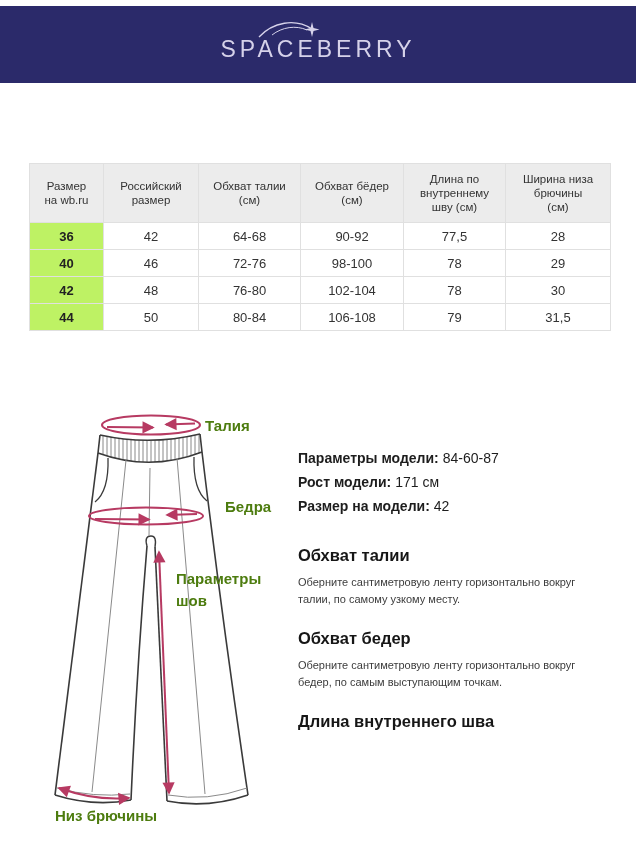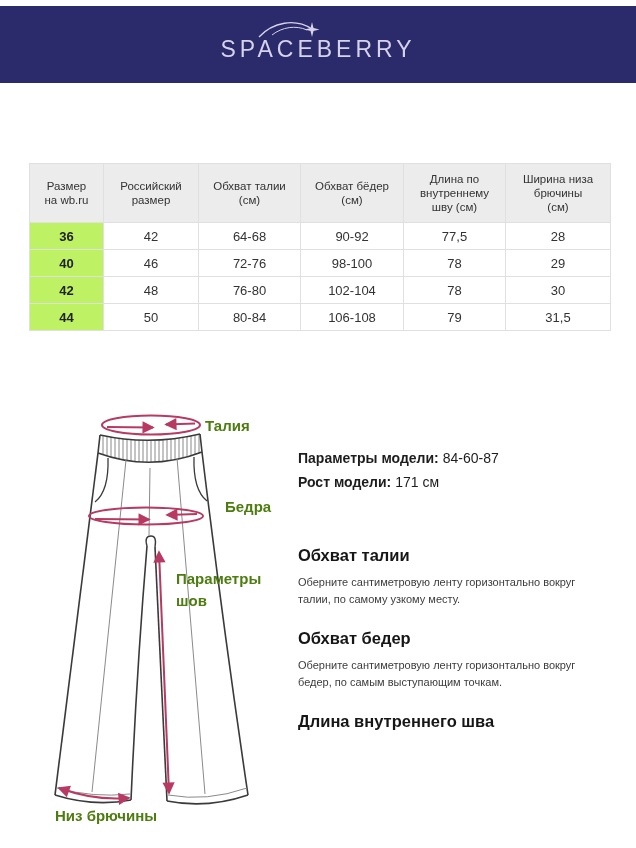--- a/index.html
+++ b/index.html
@@ -271,20 +271,24 @@
 
   <div class="model-info">
     <div class="row">
       <span class="lbl">Параметры модели:</span>
       <span class="val">84-60-87</span>
     </div>
     <div class="row">
       <span class="lbl">Рост модели:</span>
       <span class="val">171 см</span>
     </div>
+    <div class="row">
+      <span class="lbl">Размер на модели:</span>
+      <span class="val">42</span>
+    </div>
   </div>
 
   <div class="measure-sections">
     <div class="measure-section">
       <h3>Обхват талии</h3>
       <p>Оберните сантиметровую ленту горизонтально вокруг
 талии, по самому узкому месту.</p>
     </div>
     <div class="measure-section">
       <h3>Обхват бедер</h3>

